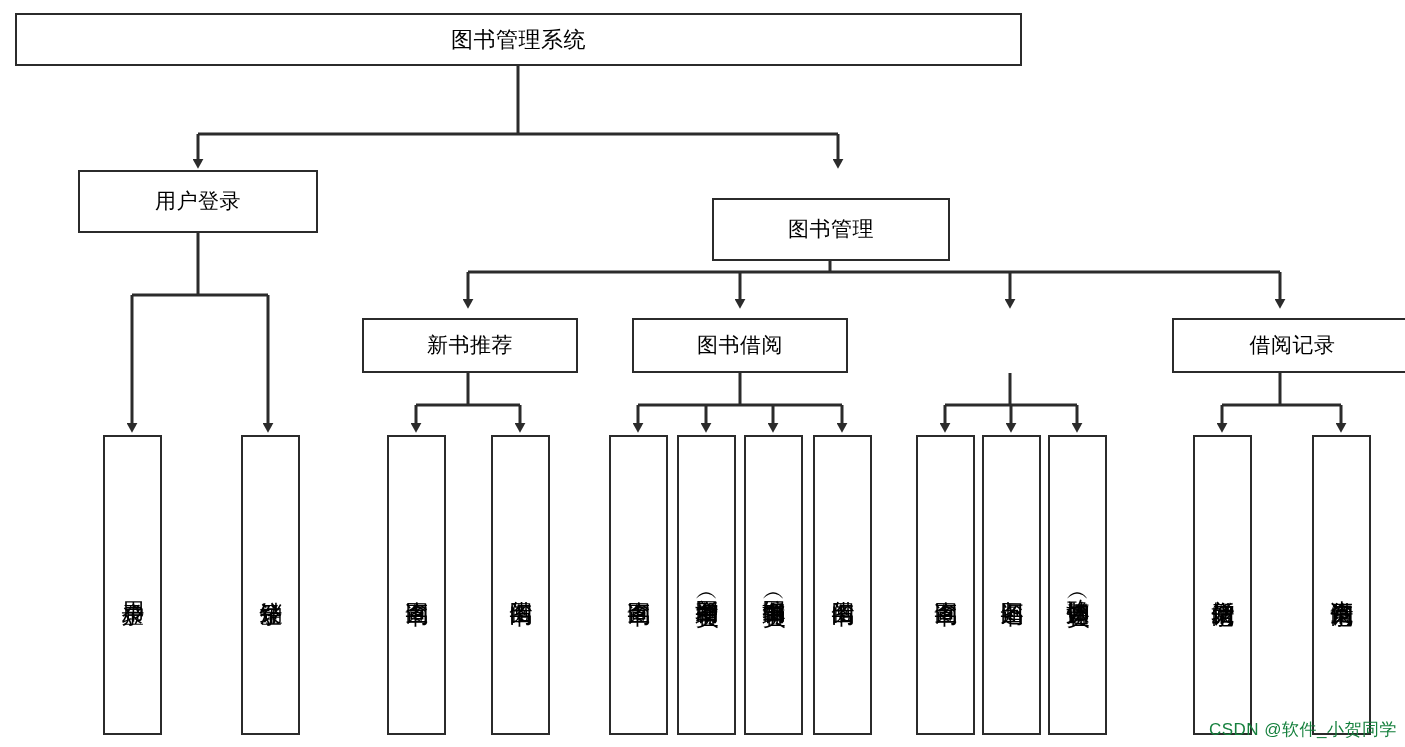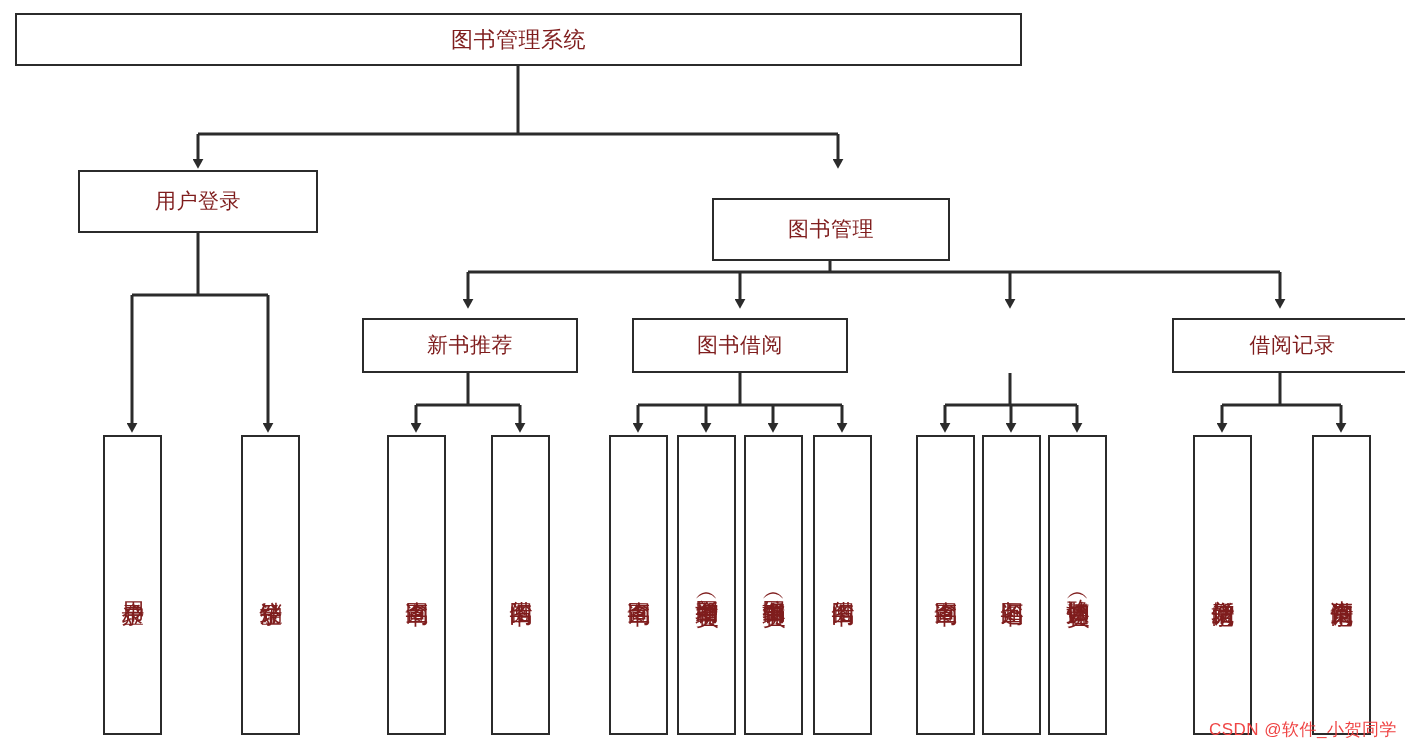--- a/index.html
+++ b/index.html
@@ -25,21 +25,21 @@
     height: 747px;
   }
   .node {
     position: absolute;
     box-sizing: border-box;
     border: 2px solid #2b2b2b;
     background: #ffffff;
     display: flex;
     align-items: center;
     justify-content: center;
-    color: #7f1d1d;
+    color: #000000;
   }
   .node .label {
     display: block;
     text-align: center;
     line-height: 1.18;
   }
   .node.horiz .label {
     font-size: 21px;
     letter-spacing: 0.5px;
     white-space: nowrap;
@@ -58,21 +58,21 @@
     line-height: 1.12;
     letter-spacing: 1px;
     white-space: nowrap;
     max-height: 280px;
   }
   .watermark {
     position: absolute;
     right: 8px;
     bottom: 6px;
     font-size: 17px;
-    color: #ef4444;
+    color: #15803d;
     letter-spacing: 0.5px;
     white-space: nowrap;
     pointer-events: none;
   }
 </style>
 </head>
 <body>
 
 <div id="canvas">
 

